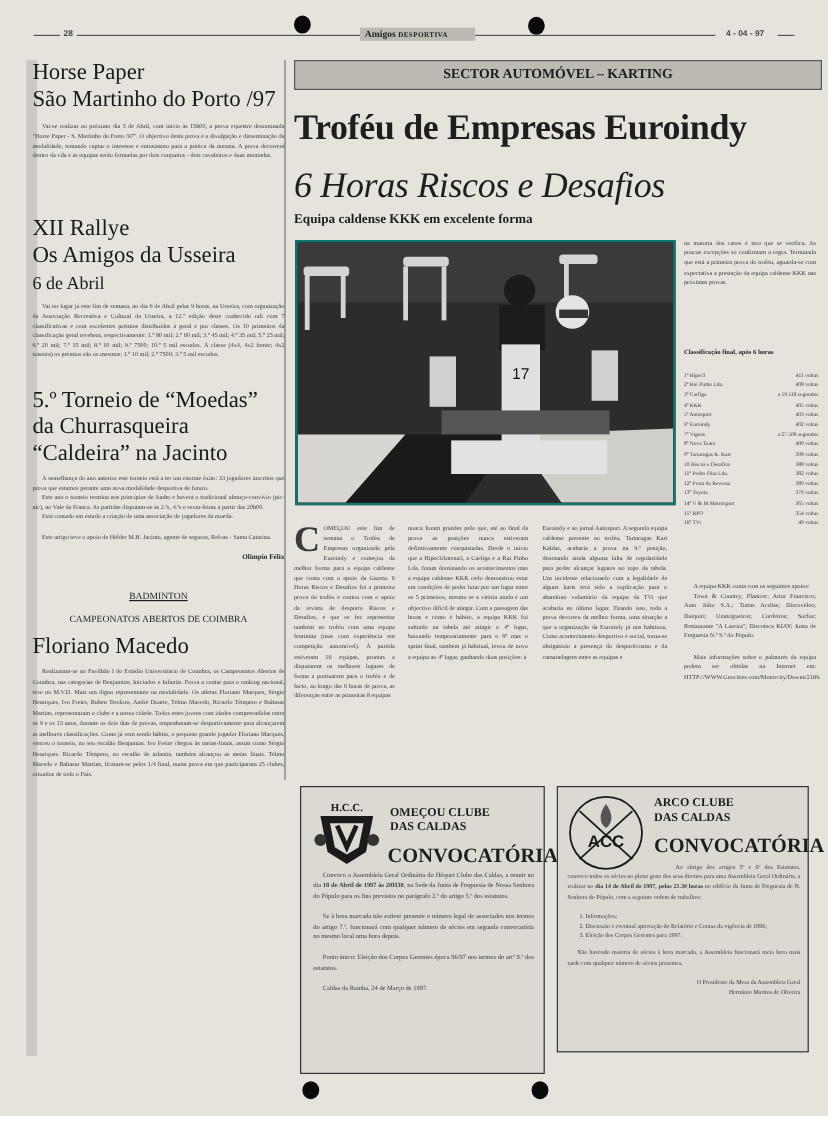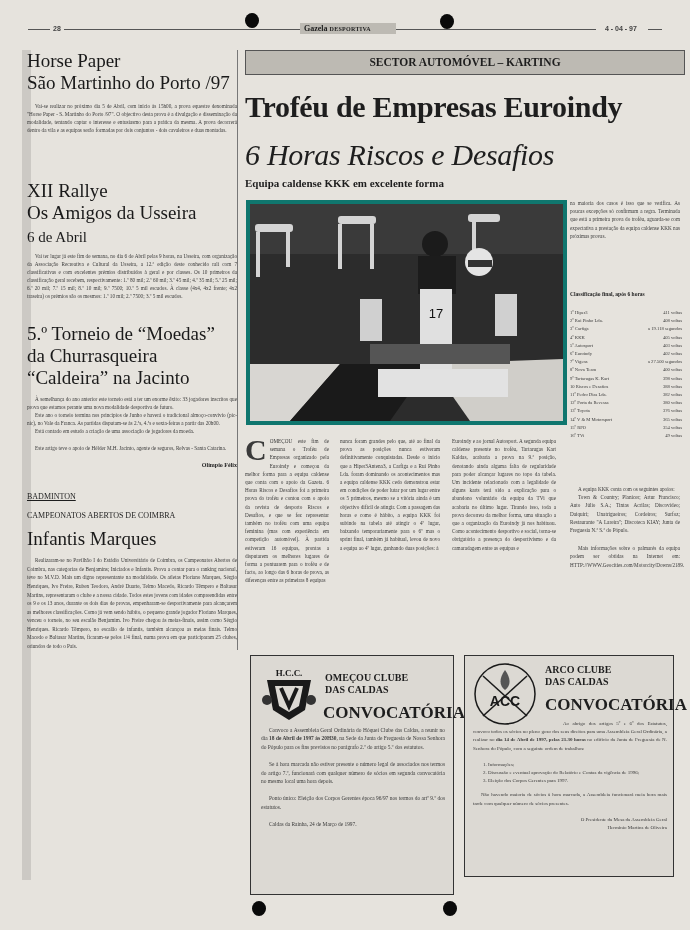--- a/index.html
+++ b/index.html
@@ -11,27 +11,27 @@
   .masthead{position:absolute;left:300px;top:23px;width:92px;height:11px;background:#bdbab3;font-size:8px;font-weight:bold;padding-left:4px;line-height:11px;}
   .masthead span{font-size:6px;letter-spacing:0.3px;}
   .left{position:absolute;left:27px;top:50px;width:210px;}
   .stripe{position:absolute;left:22px;top:50px;width:9px;height:830px;background:#b7b4ae;opacity:.55;}
   h2{margin:0;font-weight:normal;color:#1a1a1a;}
   .h-big{font-size:19px;line-height:22px;}
   .h-mid{font-size:15px;line-height:18px;}
   .body{font-size:5.2px;line-height:8.1px;text-align:justify;color:#3a3a3a;margin:0;}
   .body p{margin:0;text-indent:8px;}
   .sig{font-size:6px;font-weight:bold;text-align:right;margin-top:10px;}
-  .kicker{font-size:8px;font-family:"Liberation Serif",serif;}
+  .kicker{font-size:8px;font-family:"Liberation Serif",serif;text-align:center;}
   .vdiv{position:absolute;left:237px;top:50px;width:1px;height:600px;background:#777;}
   .sector{position:absolute;left:245px;top:50px;width:440px;height:25px;background:#bdbab3;border:1px solid #555;box-sizing:border-box;text-align:center;font-size:11.5px;font-weight:bold;line-height:23px;}
   .title1{position:absolute;left:245px;top:90px;font-size:30px;font-weight:bold;letter-spacing:-0.3px;}
   .title2{position:absolute;left:245px;top:138px;font-size:30px;font-style:italic;letter-spacing:-0.3px;}
   .sub{position:absolute;left:245px;top:177px;font-size:11px;font-weight:bold;}
-  .photo{position:absolute;left:246px;top:200px;width:313px;height:217px;background:#2f2f2f;border:4px solid #0f766e;overflow:hidden;}
+  .photo{position:absolute;left:246px;top:200px;width:313px;height:217px;background:#2f2f2f;border:2px solid #0f766e;overflow:hidden;}
   .col{position:absolute;font-size:5.2px;line-height:8.2px;text-align:justify;color:#3a3a3a;}
   .dropcap{float:left;font-size:30px;line-height:24px;margin:1px 3px 0 0;font-weight:bold;}
   .table{position:absolute;left:570px;top:309px;width:112px;font-size:4.6px;line-height:8.2px;color:#3a3a3a;}
   .table .r{display:flex;justify-content:space-between;}
   .ttl{position:absolute;left:570px;top:291px;font-size:5.5px;font-weight:bold;}
   .ad{position:absolute;border:1.5px solid #333;background:#dcd9d3;box-sizing:border-box;}
   .ad h3{margin:0;font-size:10px;font-weight:bold;line-height:12px;}
   .ad .conv{font-size:17px;font-weight:bold;line-height:18px;}
   .ad .txt{font-size:5.4px;line-height:8.4px;text-align:justify;color:#3a3a3a;}
   .ad .txt p{margin:0;text-indent:8px;}
@@ -42,21 +42,21 @@
 <div class="page">
 
   <div class="hole" style="left:245px;top:13px"></div>
   <div class="hole" style="left:440px;top:14px"></div>
   <div class="hole" style="left:252px;top:901px"></div>
   <div class="hole" style="left:443px;top:901px"></div>
 
   <div class="rule" style="left:28px;top:29px;width:22px"></div>
   <div class="pg" style="left:53px;top:25px">28</div>
   <div class="rule" style="left:64px;top:29px;width:236px"></div>
-  <div class="masthead"><b>Gazela</b> <span>DESPORTIVA</span></div>
+  <div class="masthead"><b>Amigos</b> <span>DESPORTIVA</span></div>
   <div class="rule" style="left:396px;top:29px;width:200px"></div>
   <div class="pg" style="left:605px;top:25px">4 - 04 - 97</div>
   <div class="rule" style="left:648px;top:29px;width:14px"></div>
 
   <div class="stripe"></div>
   <div class="vdiv"></div>
 
   <div class="left">
     <article>
       <h2 class="h-big">Horse Paper</h2>
@@ -84,21 +84,21 @@
         <p>Este ano o torneio termina nos princípios de Junho e haverá o tradicional almoço-convívio (pic-nic), no Vale da Franca. As partidas disputam-se às 2.ªs, 4.ªs e sexta-feiras a partir das 20h00.</p>
         <p>Está contado em estudo a criação de uma associação de jogadores da moeda.</p>
         <p style="margin-top:9px">Este artigo teve o apoio de Hélder M.H. Jacinto, agente de seguros, Relvas - Santa Catarina.</p>
       </div>
       <div class="sig">Olímpio Félix</div>
     </article>
 
     <article style="margin-top:24px">
       <div class="kicker" style="text-decoration:underline">BADMINTON</div>
       <div class="kicker" style="margin-top:10px">CAMPEONATOS ABERTOS DE COIMBRA</div>
-      <h2 class="h-big" style="margin-top:8px">Infantis Marques</h2>
+      <h2 class="h-big" style="margin-top:8px">Floriano Macedo</h2>
       <div class="body" style="margin-top:6px;line-height:8.6px">
           <p>Realizaram-se no Pavilhão I do Estádio Universitário de Coimbra, os Campeonatos Abertos de Coimbra, nas categorias de Benjamins; Iniciados e Infantis. Prova a contar para o ranking nacional, teve no M.V.D. Mais um digno representante na modalidade. Os atletas Floriano Marques, Sérgio Henriques, Ivo Freire, Ruben Teodoro, André Duarte, Telmo Macedo, Ricardo Têmpero e Baltasar Martins, representaram o clube e a nossa cidade. Todos estes jovens com idades compreendidas entre os 9 e os 13 anos, durante os dois dias de provas, empenharam-se desportivamente para alcançarem as melhores classificações. Como já vem sendo hábito, o pequeno grande jogador Floriano Marques, venceu o torneio, no seu escalão Benjamim. Ivo Freire chegou às meias-finais, assim como Sérgio Henriques. Ricardo Têmpero, no escalão de infantis, também alcançou as meias finais. Telmo Macedo e Baltasar Martins, ficaram-se pelos 1/4 final, numa prova em que participaram 25 clubes, oriundos de todo o País.</p>
         </div>
     </article>
   </div>
 
   <div class="sector">SECTOR AUTOMÓVEL – KARTING</div>
   <div class="title1">Troféu de Empresas Euroindy</div>
   <div class="title2">6 Horas Riscos e Desafios</div>
   <div class="sub">Equipa caldense KKK em excelente forma</div>

